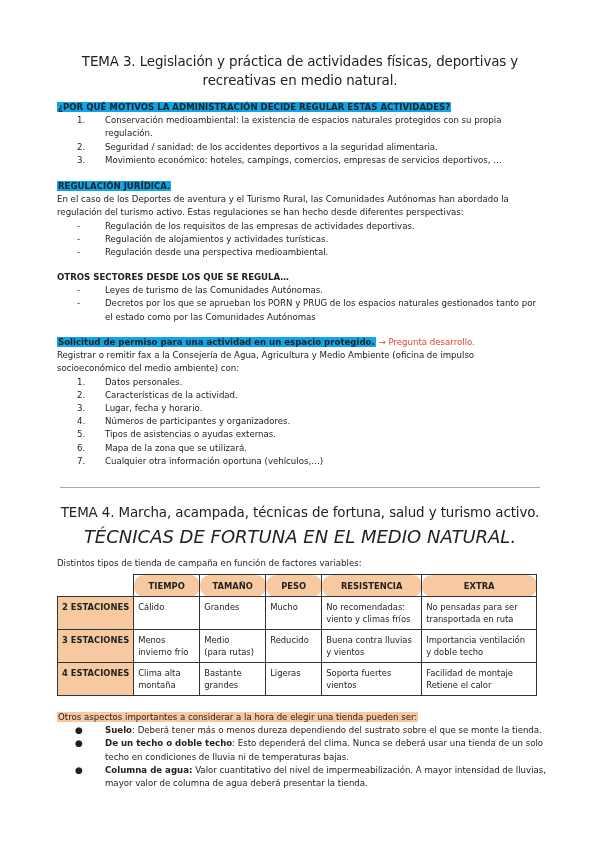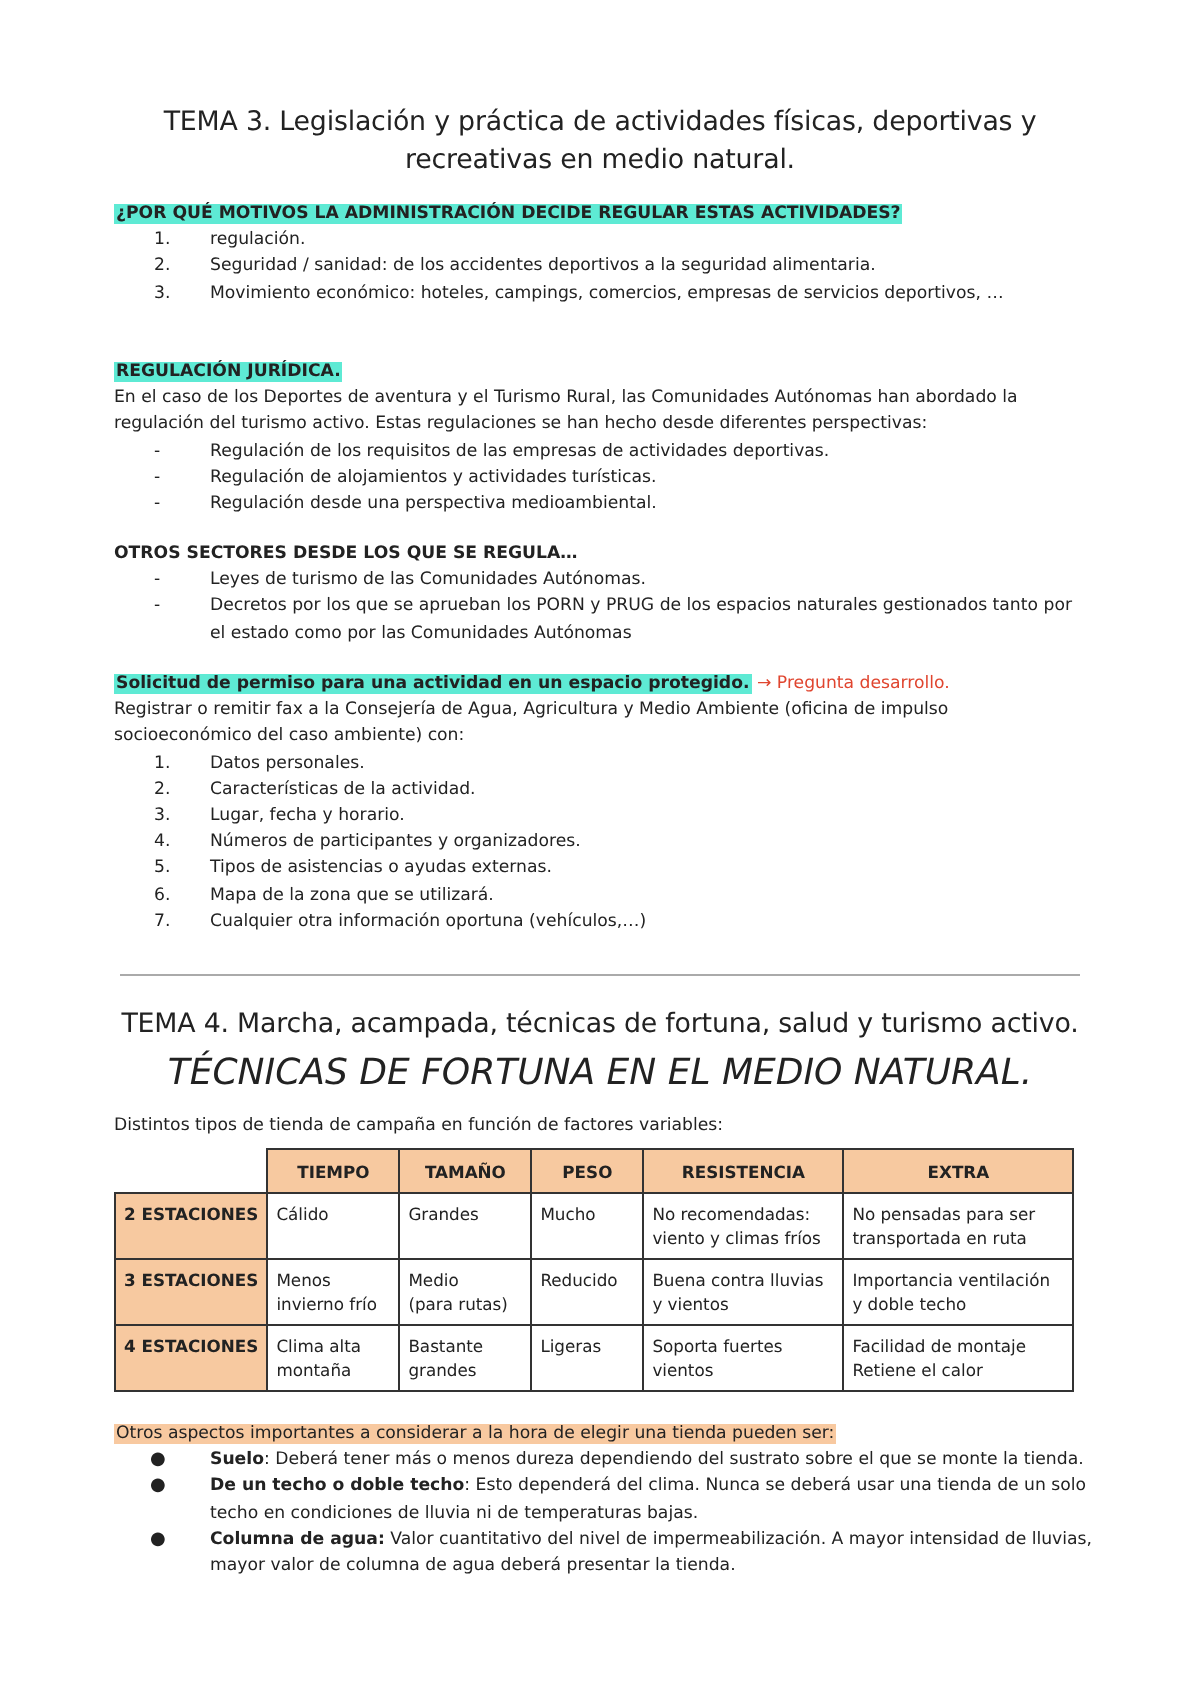--- a/index.html
+++ b/index.html
@@ -6,54 +6,55 @@
   body { width: 600px; height: 848px; overflow: hidden; position: relative;
          font-family: "DejaVu Sans", sans-serif; color: #222; }
   .page { position: absolute; left: 0; top: 0; width: 600px; height: 728px; }
   .title { position: absolute; left: 60px; width: 480px; text-align: center;
            font-size: 13.4px; line-height: 19px; color: #222; letter-spacing: -0.1px; }
   .t3 { top: 52px; }
   .t4 { top: 503px; }
   .t4sub { position: absolute; left: 60px; width: 480px; text-align: center; top: 526px;
            font-size: 18px; font-style: italic; color: #222; }
   .block { position: absolute; left: 57px; width: 490px; font-size: 8.6px; line-height: 13.2px; color: #222; }
-  .hl-green { background: #5eead4; font-weight: bold; padding: 0 1px; }
+  .hl-green { background: #0ea5e9; font-weight: bold; padding: 0 1px; }
   .hl-orange { background: #f8c9a0; padding: 0 1px; }
   .bold { font-weight: bold; }
   .red { color: #e0452f; }
   ol, ul { margin: 0; padding: 0; list-style: none; }
   .item { position: relative; padding-left: 48px; }
   .item .num { position: absolute; left: 20px; top: 0; }
   .dash .num { left: 20px; }
   .bullet .num { left: 18px; font-size: 9px; }
   .u { font-weight: bold; }
   .rule { position: absolute; left: 60px; top: 487px; width: 480px; height: 1px; background: #aaa; }
   table.tents { position: absolute; left: 57px; top: 574px; border-collapse: collapse;
                 font-size: 8.4px; line-height: 12px; color: #222; }
   table.tents td, table.tents th { border: 1px solid #333; padding: 4px 4px; vertical-align: top; text-align: left; }
-  table.tents th { background: #f7c9a0; font-weight: bold; text-align: center; height: 13px; vertical-align: middle; }
+  table.tents th { background: #f7c9a0; font-weight: bold; text-align: center; height: 13px; vertical-align: middle; border-radius: 10px; }
   table.tents th.blank { background: #fff; border-top: none; border-left: none; }
   table.tents td.rowh { background: #f7c9a0; font-weight: bold; white-space: nowrap; vertical-align: top; text-align: right; margin-left: 23px; }
   table.tents tr.r td { height: 24px; }
 </style>
 </head>
 <body>
 
 <div class="page">
 
   <div class="title t3">
     <div>TEMA 3. Legislación y práctica de actividades físicas, deportivas y</div>
     <div>recreativas en medio natural.</div>
   </div>
 
   <div class="block" style="top:101px;">
     <div><span class="hl-green">¿POR QUÉ MOTIVOS LA ADMINISTRACIÓN DECIDE REGULAR ESTAS ACTIVIDADES?</span></div>
     <ol>
       <li class="item">
         <span class="num">1.</span>
+        <div>Conservación medioambiental: la existencia de espacios naturales protegidos con su propia</div>
         <div>regulación.</div>
       </li>
       <li class="item">
         <span class="num">2.</span>
         <div>Seguridad / sanidad: de los accidentes deportivos a la seguridad alimentaria.</div>
       </li>
       <li class="item">
         <span class="num">3.</span>
         <div>Movimiento económico: hoteles, campings, comercios, empresas de servicios deportivos, …</div>
       </li>
@@ -94,21 +95,21 @@
       </li>
     </ul>
   </div>
 
   <div class="block" style="top:336px;">
     <div>
       <span class="hl-green">Solicitud de permiso para una actividad en un espacio protegido.</span>
       <span class="red">→ Pregunta desarrollo.</span>
     </div>
     <div>Registrar o remitir fax a la Consejería de Agua, Agricultura y Medio Ambiente (oficina de impulso</div>
-    <div>socioeconómico del caso ambiente) con:</div>
+    <div>socioeconómico del medio ambiente) con:</div>
     <ol>
       <li class="item">
           <span class="num">1.</span>
           <div>Datos personales.</div>
         </li>
       <li class="item">
           <span class="num">2.</span>
           <div>Características de la actividad.</div>
         </li>
       <li class="item">

